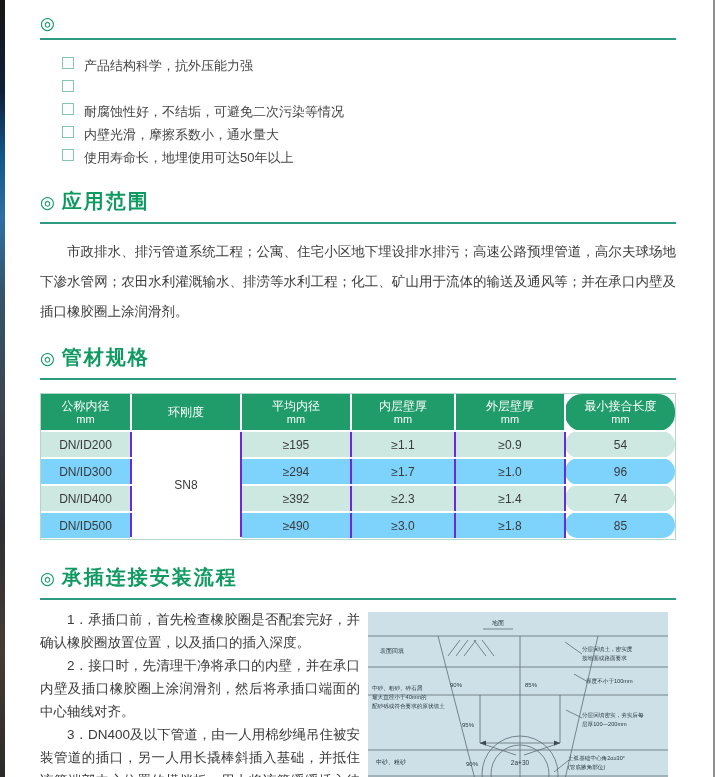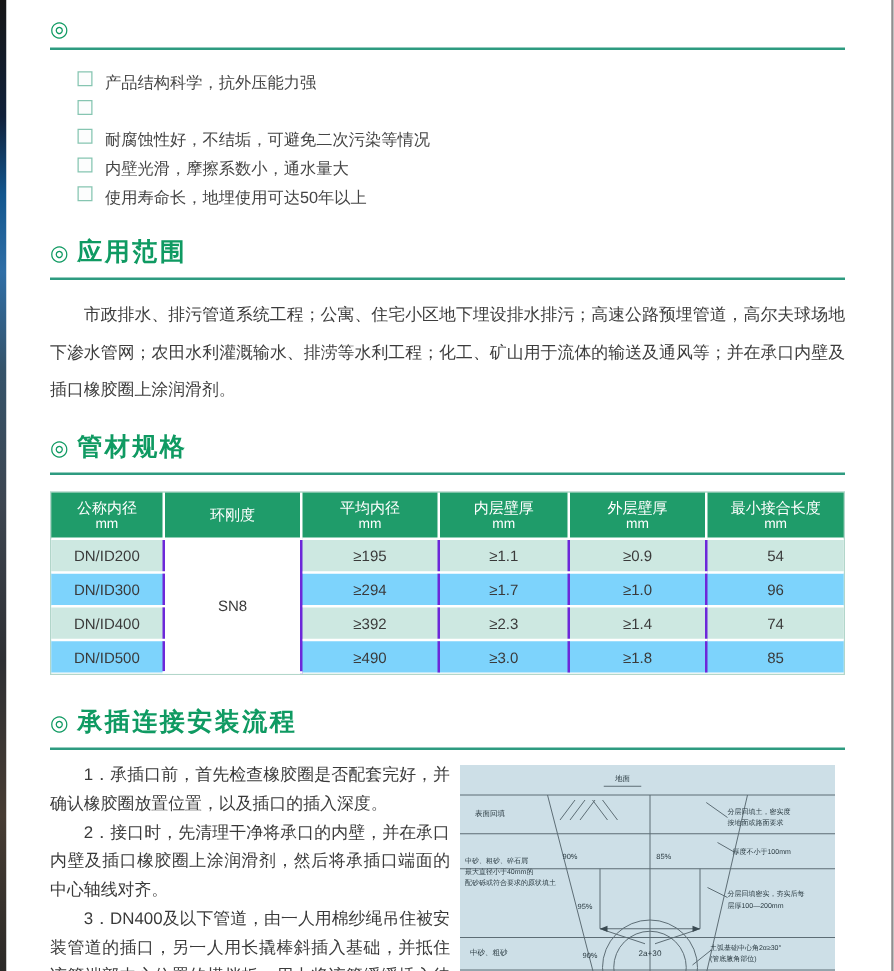--- a/index.html
+++ b/index.html
@@ -26,21 +26,21 @@
   .sec-app{margin-top:16px;}
   .app-text{margin:13px 0 0 0;font-size:13.5px;line-height:30px;text-align:justify;text-indent:2em;color:#3c3c3c;}
   
   .sec-spec{margin-top:17px;}
   .table-wrap{margin-top:13px;border:1px solid #b2d6ca;}
   table.spec{width:100%;border-collapse:collapse;font-size:12px;table-layout:fixed;}
   table.spec th{background:#1f9c6a;color:#ffffff;font-weight:400;padding:3px 0;height:30px;border-right:2px solid #fff;border-bottom:2px solid #fff;}
   table.spec th .hname{display:block;line-height:14px;text-align:center;}
   table.spec th .hunit{display:block;line-height:13px;font-size:11px;}
   table.spec td{text-align:center;height:21px;padding:2px 0;border-right:2px solid #6d28d9;border-bottom:2px solid #fff;color:#3a3a3a;}
-  table.spec th:last-child,table.spec td:last-child{border-right:none;}
+  table.spec th:last-child,table.spec td:last-child{border-right:none;border-radius:17px;}
   table.spec tr:last-child td{border-bottom:none;}
   tr.teal td{background:#cde8e1;}
   tr.white td{background:#7dd3fc;}
   td.sn8{background:#ffffff !important;vertical-align:middle;}
   
   .sec-inst{margin-top:24px;}
   .inst-body{display:flex;margin-top:8px;}
   .inst-text{width:320px;flex:0 0 auto;}
   .inst-text p{margin:0;font-size:13.5px;line-height:23px;text-align:justify;text-indent:2em;color:#3a3a3a;}
   .diagram-box{margin-left:8px;margin-top:4px;width:300px;height:240px;flex:0 0 auto;}

